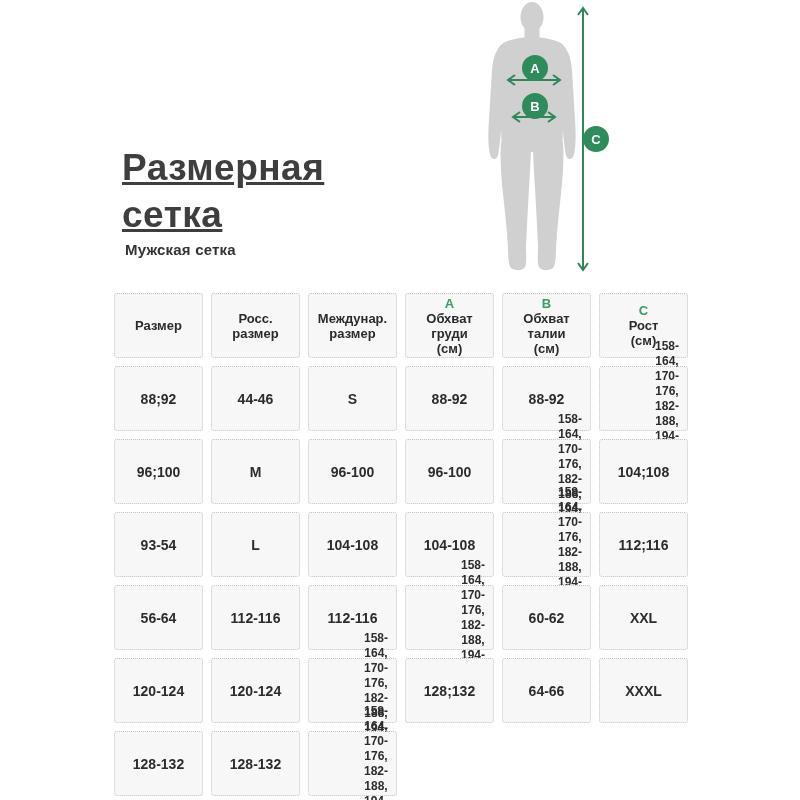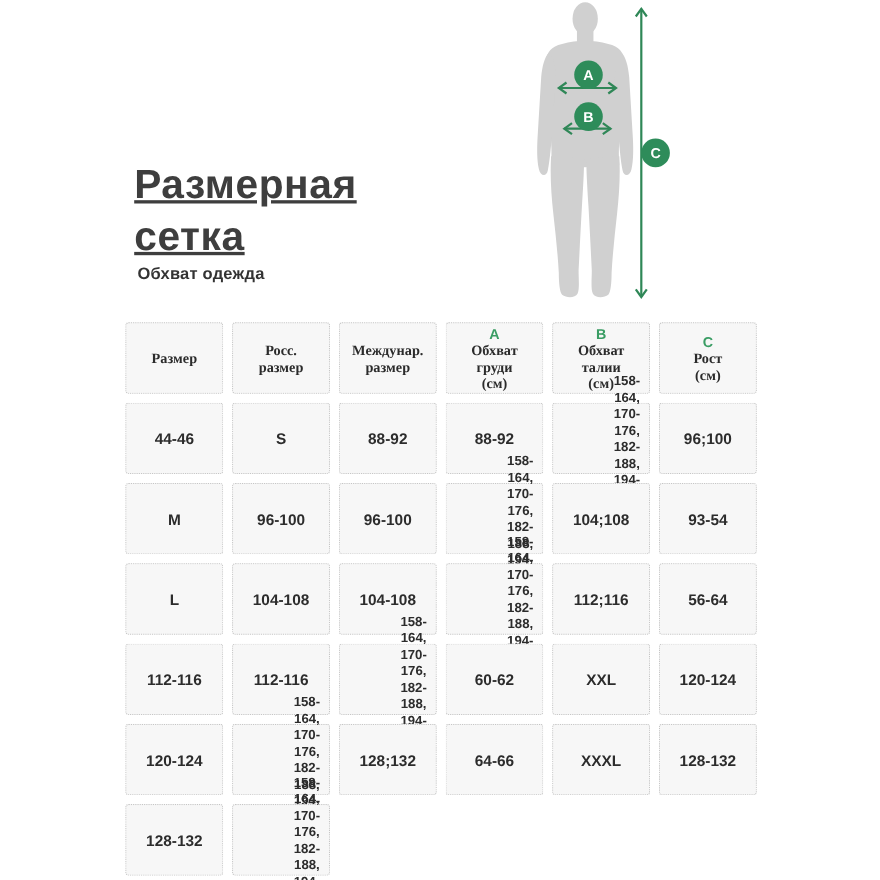--- a/index.html
+++ b/index.html
@@ -24,30 +24,30 @@
   .cell{
     background:#f7f7f7;border:1px dotted #c5c5c5;border-radius:3px;
     display:flex;flex-direction:column;align-items:center;justify-content:center;
     text-align:center;font-weight:600;font-size:14px;color:#2c2c2c;
     white-space:pre-line;box-sizing:border-box;
   }
   .cell.head{font-size:13px;font-weight:700;line-height:15px;color:#2b2b2b;}
   .cell.small{font-size:12px;line-height:15px;font-weight:600;padding-left:47px;}
   .letter{color:#3a9d64;font-weight:700;font-size:13px;line-height:15px;}
   .letter:empty{display:none;}
-  .head-text{white-space:pre-line;font-family:Liberation Serif, serif;}
+  .head-text{white-space:pre-line;}
 </style>
 </head>
 <body>
 
 <div class="page">
 
   <div class="title">Размерная
 сетка</div>
-  <div class="subtitle">Обхват одежда</div>
+  <div class="subtitle">Мужская сетка</div>
 
   <svg class="figure" viewBox="0 0 235 292" xmlns="http://www.w3.org/2000/svg">
 
     <g fill="#d0d0d0">
       <ellipse cx="77" cy="17" rx="11.5" ry="15"></ellipse>
       <rect x="69.5" y="26" width="15" height="14"></rect>
       <path d="M56,40 C46,42 42,48 41,56 L40,70 C39,90 42,102 44,112 C46,124 47,136 46,150 L77,152 L108,150 C107,136 108,124 110,112 C112,102 115,90 114,70 L113,56 C112,48 108,42 98,40 C84,36 70,36 56,40 Z"></path>
       <path d="M44,48 C40,52 38,60 37,70 L34,120 C33,134 33,146 35,154 C36,160 42,161 43,155 C45,145 46,132 47,120 L50,72 C50,62 49,52 44,48 Z"></path>
       <path d="M110,48 C114,52 116,60 117,70 L120,120 C121,134 121,146 119,154 C118,160 112,161 111,155 C109,145 108,132 107,120 L104,72 C104,62 105,52 110,48 Z"></path>
       <path d="M46,142 C45,158 46,176 48,194 C50,212 52,230 53,248 C53,258 54,266 56,268 C60,271 68,271 70,267 C72,263 71,254 71,246 C72,226 73,206 74,188 C75,172 76,156 76,144 Z"></path>
@@ -112,20 +112,21 @@
       <span class="head-text">Обхват
 талии
 (см)</span>
     </div>
     <div class="cell head">
       <span class="letter">C</span>
       <span class="head-text">Рост
 (см)</span>
     </div>
 
+  <div class="cell">88;92</div>
       <div class="cell">44-46</div>
       <div class="cell">S</div>
       <div class="cell">88-92</div>
       <div class="cell">88-92</div>
       <div class="cell small">158-164,
 170-176,
 182-188,
 194-200</div>
       <div class="cell">96;100</div>
       <div class="cell">M</div>

